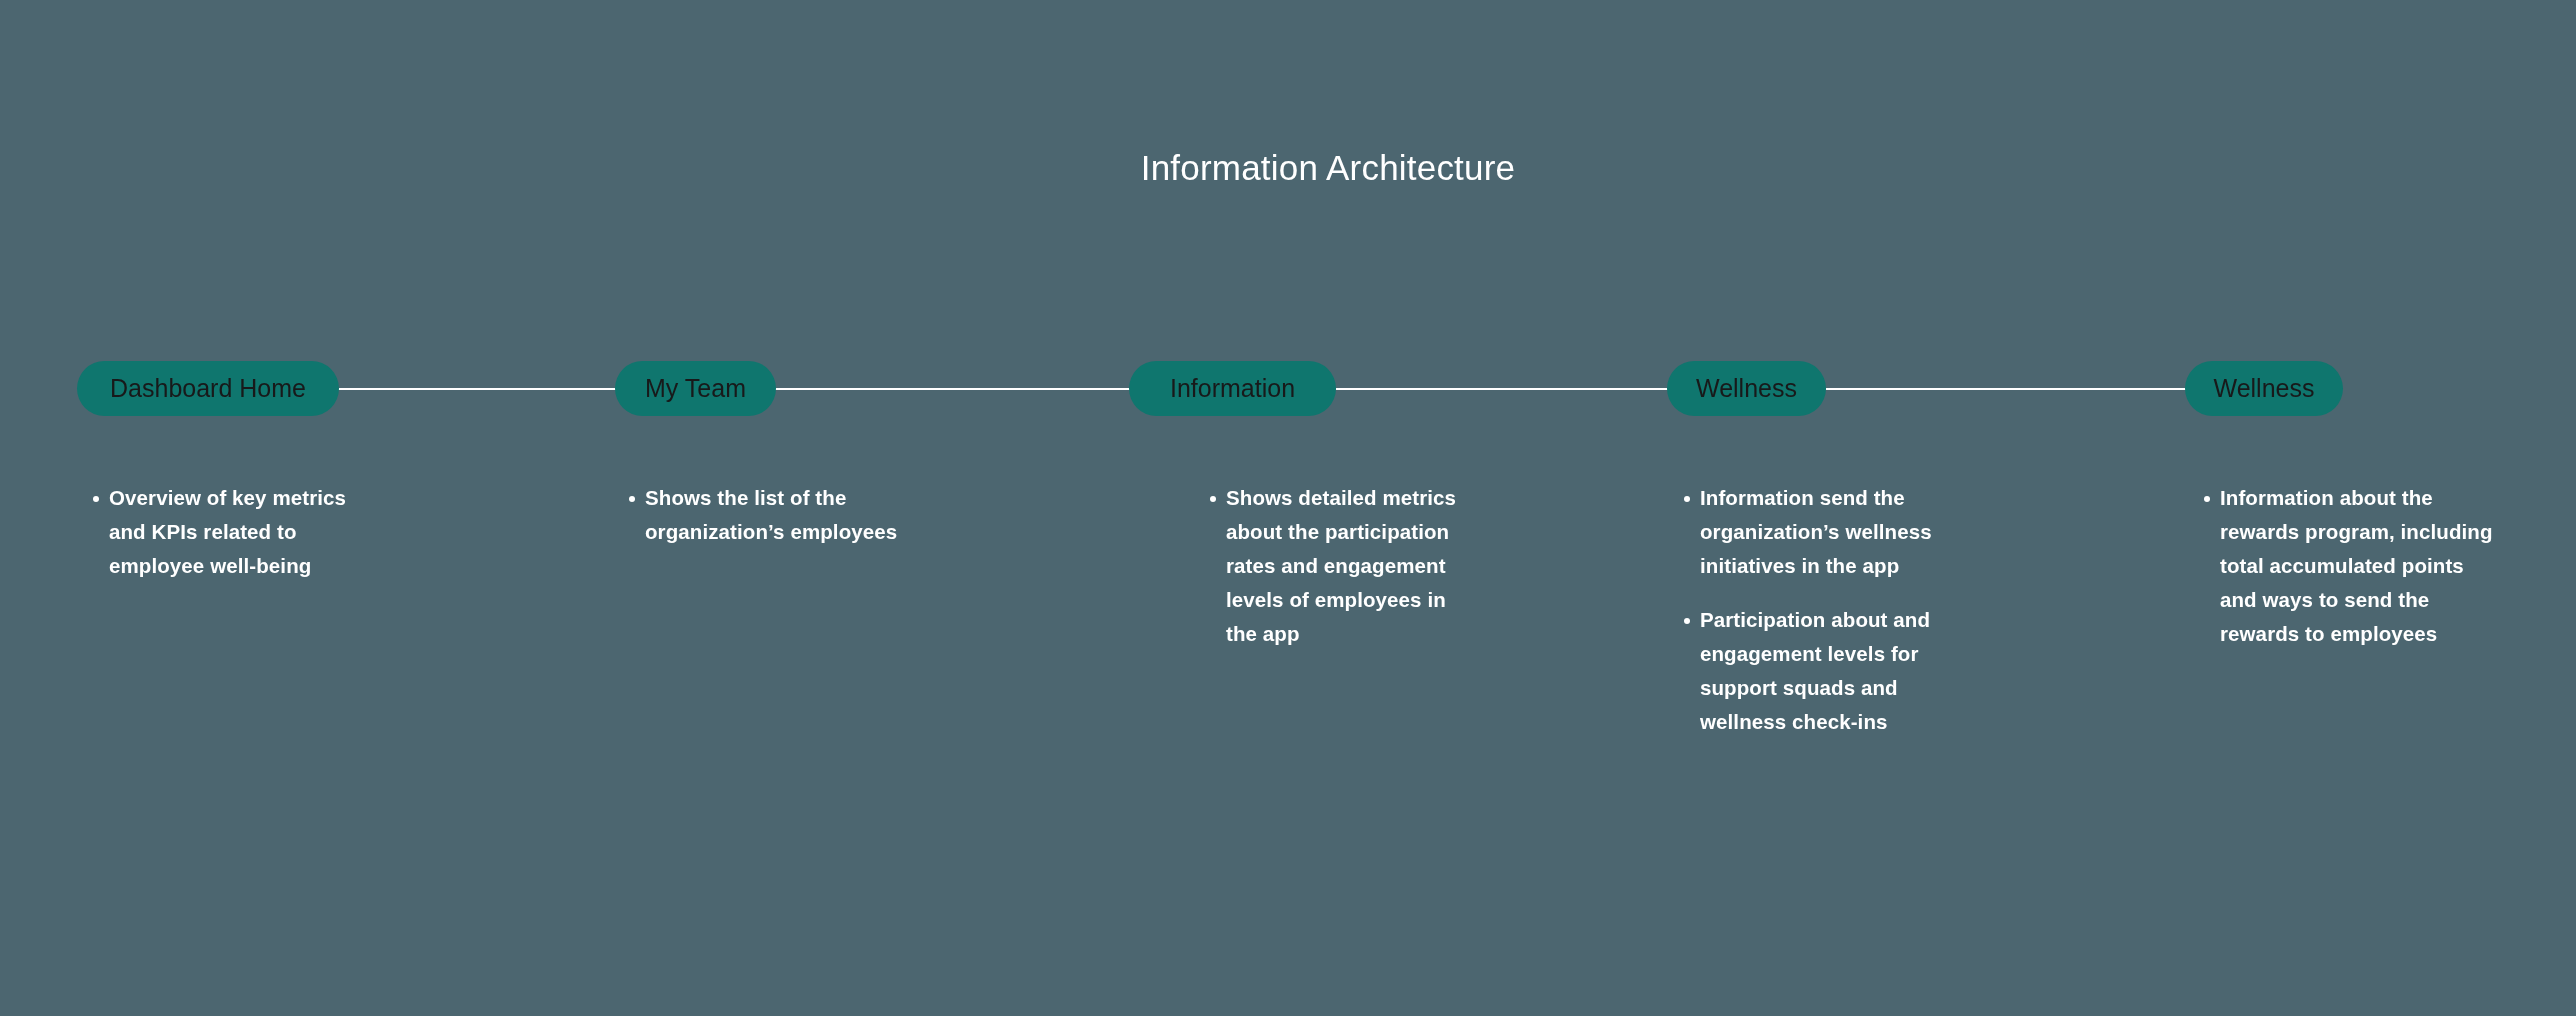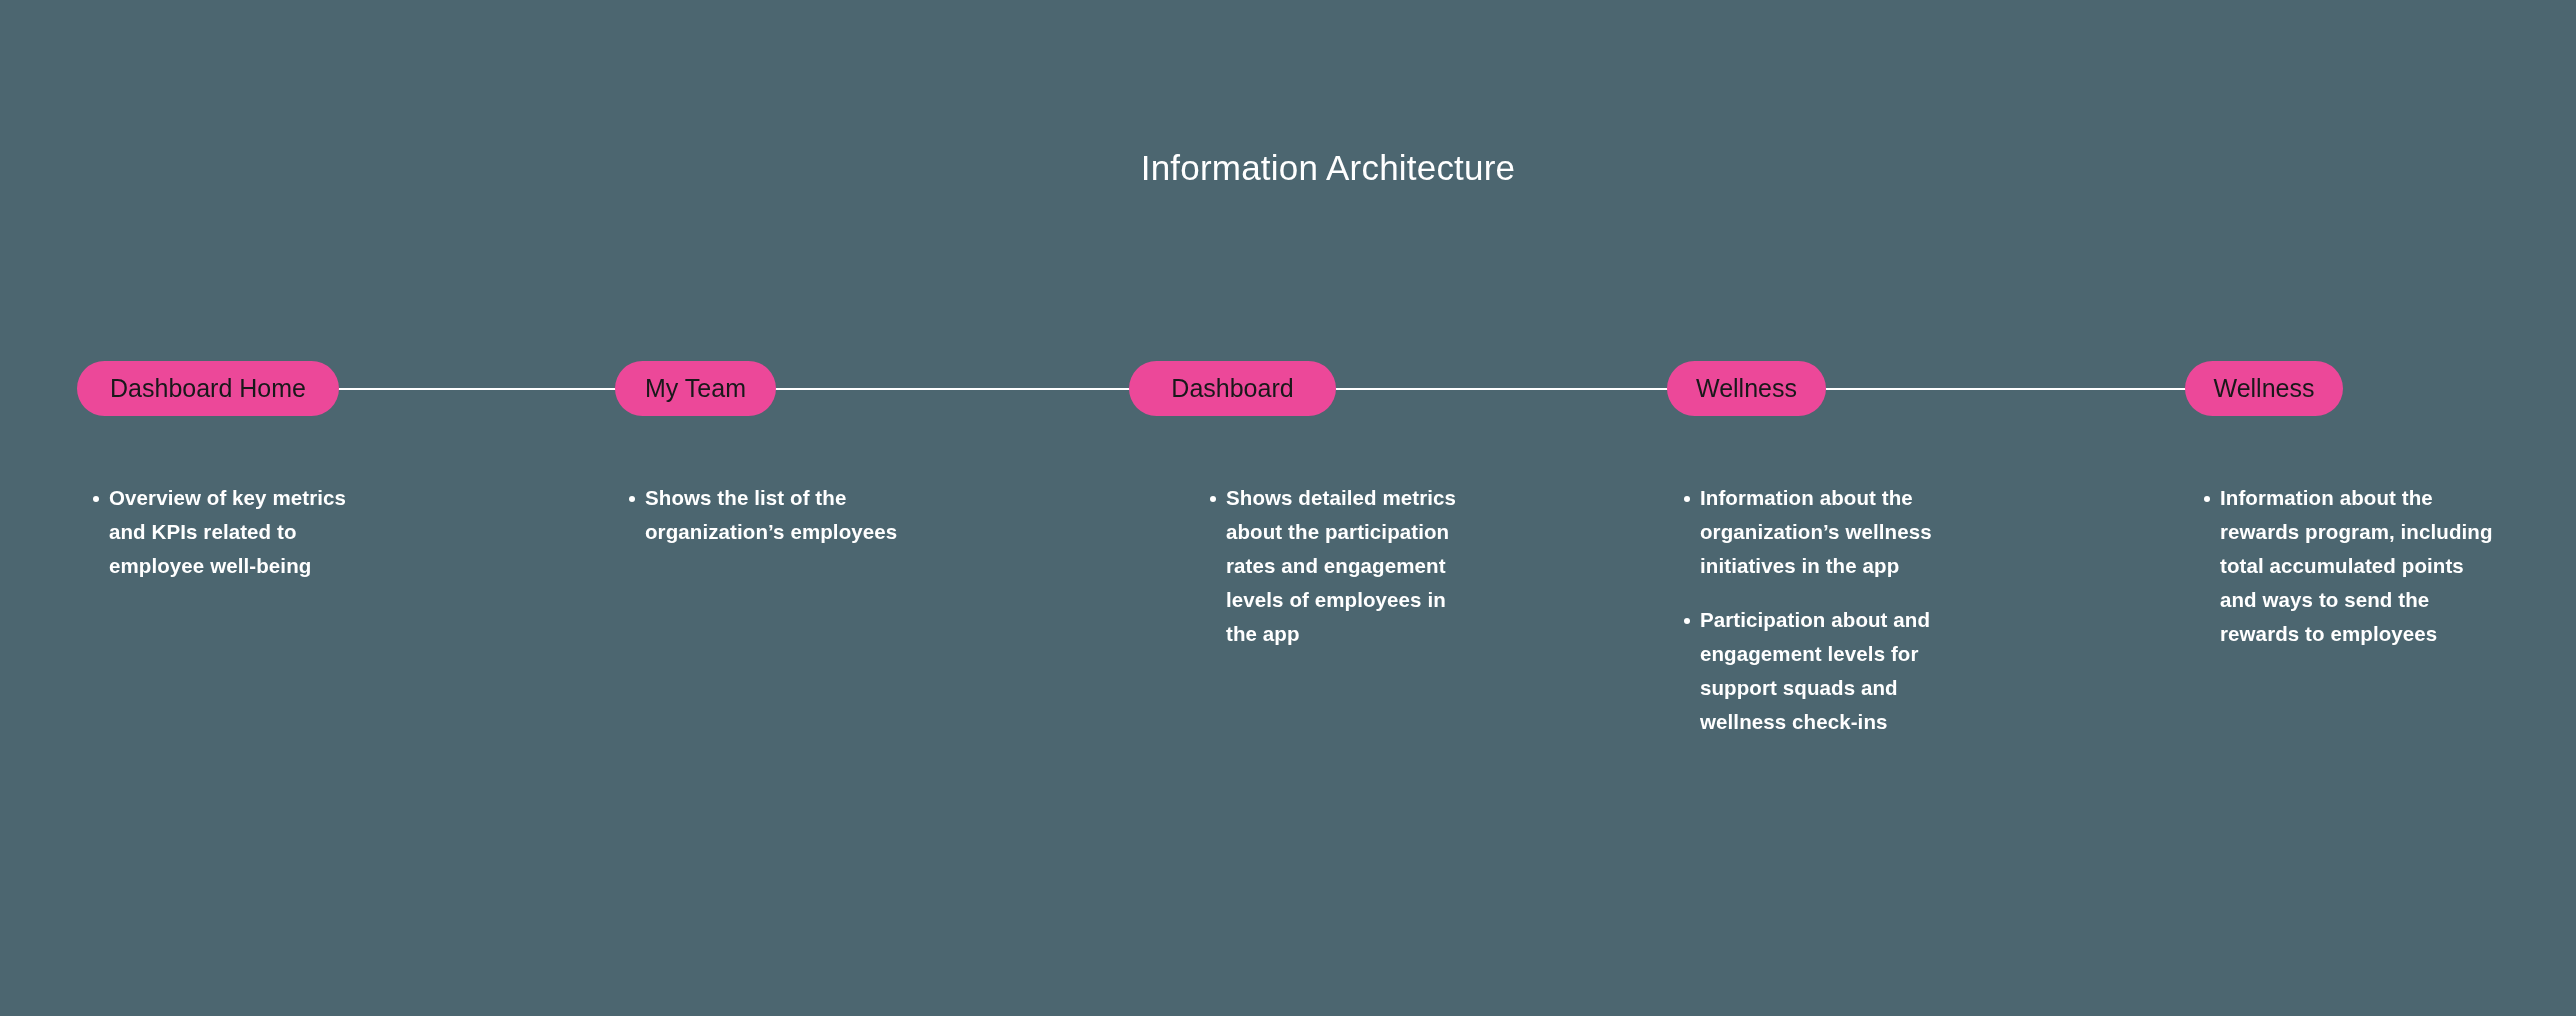--- a/index.html
+++ b/index.html
@@ -41,21 +41,21 @@
     position: absolute;
     top: 27px;
     height: 2.4px;
     background: #ffffff;
   }
 
   .node-pill {
     position: absolute;
     top: 0;
     height: 55px;
-    background: #ec4899;
+    background: #0f766e;
     border-radius: 32px;
     display: flex;
     align-items: center;
     justify-content: center;
     box-sizing: border-box;
     padding: 0 20.5px;
   }
   .node-pill-label {
     color: #18191a;
     font-size: 25px;
@@ -107,21 +107,21 @@
   <div class="connector-line" style="left:1259px; width:410px;"></div>
   <div class="connector-line" style="left:1749px; width:434px;"></div>
 
   <div class="node-pill" style="left:0px; width:262px;">
     <span class="node-pill-label">Dashboard Home</span>
   </div>
   <div class="node-pill" style="left:538px; width:161px;align-items:center;">
     <span class="node-pill-label">My Team</span>
   </div>
   <div class="node-pill" style="left:1052px; width:207px;">
-    <span class="node-pill-label">Dashboard</span>
+    <span class="node-pill-label">Information</span>
   </div>
   <div class="node-pill" style="left:1590px; width:159px;">
     <span class="node-pill-label">Wellness</span>
   </div>
   <div class="node-pill" style="left:2108px; width:158px;">
     <span class="node-pill-label">Wellness</span>
   </div>
 </div>
 
 <div class="desc-column" style="left:79px; width:287px;">
@@ -137,21 +137,21 @@
 </div>
 
 <div class="desc-column" style="left:1196px; width:276px;">
   <ul class="desc-list">
     <li class="desc-item">Shows detailed metrics about the participation rates and engagement levels of employees in the app</li>
   </ul>
 </div>
 
 <div class="desc-column" style="left:1670px; width:293px;">
   <ul class="desc-list">
-    <li class="desc-item">Information about the organization’s wellness initiatives in the app</li>
+    <li class="desc-item">Information send the organization’s wellness initiatives in the app</li>
     <li class="desc-item">Participation about and engagement levels for support squads and wellness check-ins</li>
   </ul>
 </div>
 
 <div class="desc-column" style="left:2190px; width:306px;">
   <ul class="desc-list">
     <li class="desc-item">Information about the rewards program, including total accumulated points and ways to send the rewards to employees</li>
   </ul>
 </div>
 

